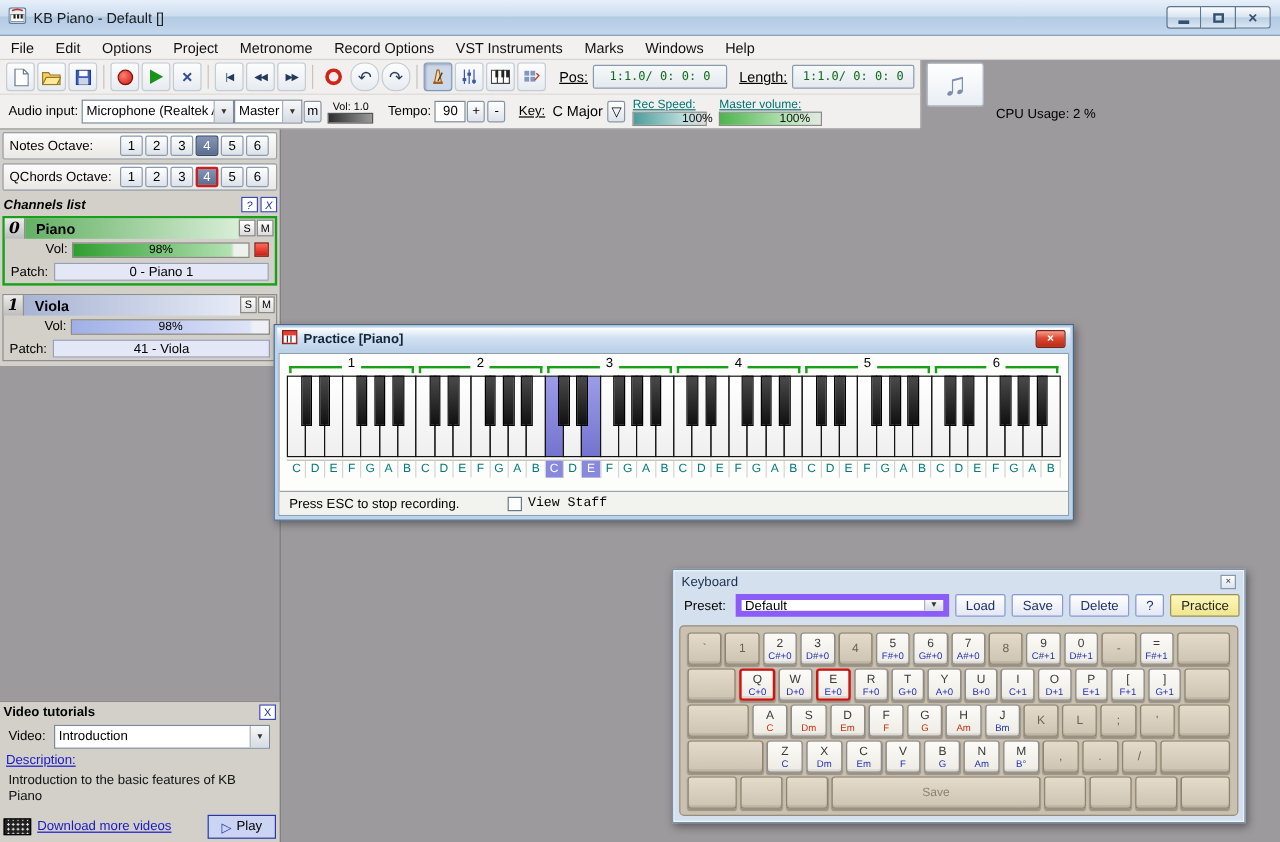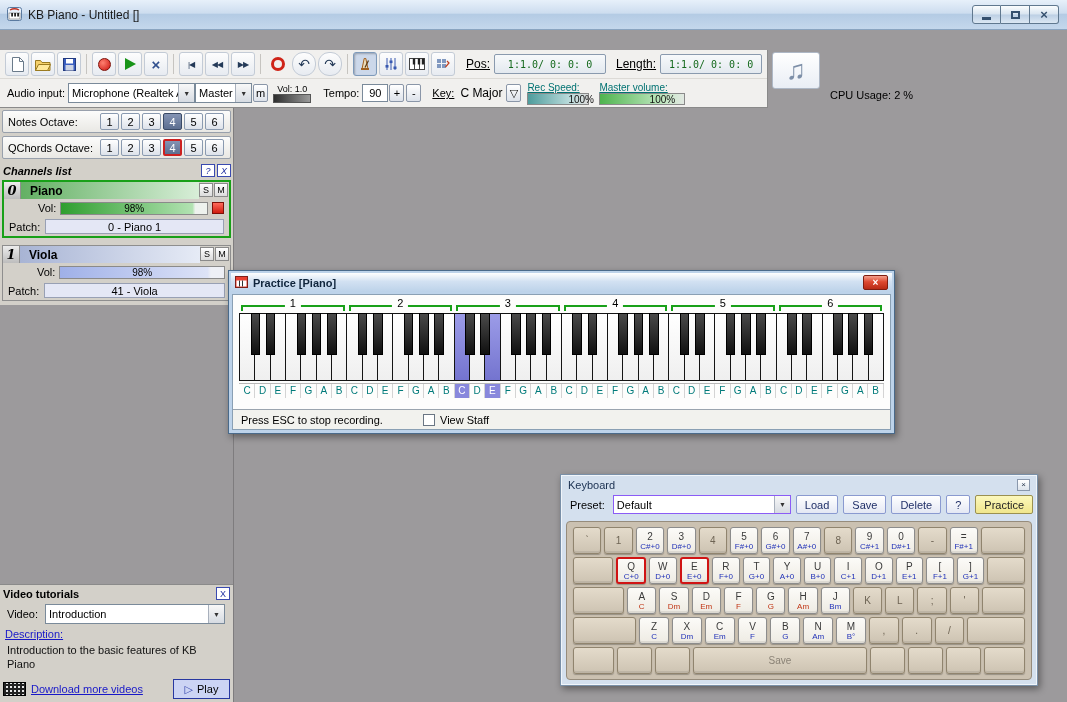--- a/index.html
+++ b/index.html
@@ -144,32 +144,32 @@
   .octave { flex:1; position:relative; display:flex; }
   .wkey { flex:1; border:1px solid #141414; margin-left:-1px; background:linear-gradient(#ffffff,#efefef); }
   .wkey.pressed { background:linear-gradient(#9c9ce8,#7474cf); }
   .bkey { position:absolute; top:0; width:9%; height:62%; background:linear-gradient(#4a4a4a,#101010);
     border:1px solid #000; z-index:2; }
   #piano-labels { display:flex; margin:2px 6px 0; height:15px; border-top:1px solid #b8b8b8; padding-left:1px; }
   .plabel { flex:1; text-align:center; font-size:10px; color:#007a7a; border-right:1px solid #d4d4d4; line-height:14px; }
   .plabel.pressed { background:#8888dc; color:#ffffff; }
   #practice-status { position:absolute; left:0; right:0; bottom:0; height:20px; background:#f2f2ee; border-top:1px solid #9aa4ae;
     display:flex; align-items:center; padding:0 8px; font-size:11px; }
-  #view-staff { position:absolute; left:190px; display:flex; align-items:center; gap:5px; }
+  #view-staff { position:absolute; left:190px; display:flex; align-items:center; gap:5px;font-family:Liberation Mono, monospace; }
   .checkbox { width:12px; height:12px; border:1px solid #6a7684; background:#fff; flex:none; }
 
   
   #keyboard-win { position:absolute; left:560px; top:474px; width:478px; height:212px; background:#d4e0ee;
     border:1px solid #7a90a8; box-shadow:inset 0 0 0 1px #f0f5fa, 2px 3px 7px rgba(0,0,0,.4); }
   #kb-title { height:17px; display:flex; align-items:center; padding:2px 7px 0; }
   #kb-title-text { flex:1; font-size:11px; color:#1a3050; }
   #kb-close { width:13px; height:12px; border:1px solid #8a98ac; background:linear-gradient(#ffffff,#dde4ec);
     font-size:8px; color:#2a3a50; display:flex; align-items:center; justify-content:center; }
   #kb-preset-row { display:flex; align-items:center; padding:3px 6px 0; gap:5px; }
-  #kb-preset-combo { width:178px; height:19px; border:1px solid #8b5cf6; }
+  #kb-preset-combo { width:178px; height:19px; border:5px solid #8b5cf6; }
   .kb-btn { height:19px; padding:0 8px; border:1px solid #8a9ad0; border-radius:2px;
     background:linear-gradient(#ffffff,#e4e8f4); font-size:11px; color:#203068;
     display:flex; align-items:center; justify-content:center; flex:none; }
   #kb-practice { margin-left:auto; background:linear-gradient(#fcf8bc,#f0e68c); border:1px solid #9a9050; color:#222; }
   #kb-keys-area { position:absolute; left:5px; right:5px; top:46px; bottom:5px; background:#cbc1b1;
     border:1px solid #968c7c; border-radius:4px; padding:5px 6px; display:flex; flex-direction:column; gap:3px; }
   .krow { display:flex; gap:3px; flex:1; }
   .key { flex:1 1 0; border:1px solid #90846e; border-radius:3px; background:linear-gradient(#e4dbcb,#cdc3b2);
     display:flex; flex-direction:column; align-items:center; justify-content:center; overflow:hidden;
     box-shadow:inset 0 -2px 0 rgba(0,0,0,.08), 0 1px 1px rgba(0,0,0,.25); }
@@ -191,34 +191,46 @@
     <span>
       <svg width="15" height="14" viewBox="0 0 15 14">
           <rect x="0.5" y="0.5" width="14" height="13" rx="2" fill="#e8f0fa" stroke="#5a7aa0"></rect>
           <rect x="2" y="6" width="11" height="6" fill="#fff" stroke="#555" stroke-width="0.5"></rect>
           <rect x="4.2" y="6" width="1.8" height="3.5" fill="#222"></rect>
           <rect x="7.2" y="6" width="1.8" height="3.5" fill="#222"></rect>
           <rect x="10.2" y="6" width="1.8" height="3.5" fill="#222"></rect>
           <path d="M3 3 q4.5 -2.4 9 0" fill="none" stroke="#c03020" stroke-width="1.4"></path>
         </svg>
     </span>
-    <span id="window-title">KB Piano - Untitled []</span>
+    <span id="window-title">KB Piano - Default []</span>
     <div id="winbtns">
       <div class="winbtn">
           <div class="min-glyph"></div>
         </div>
       <div class="winbtn">
           <div class="max-glyph"></div>
         </div>
       <div class="winbtn">
           <span class="close-glyph">×</span>
         </div>
     </div>
   </div>
 
+  <div id="menubar">
+      <div class="menu-item">File</div>
+      <div class="menu-item">Edit</div>
+      <div class="menu-item">Options</div>
+      <div class="menu-item">Project</div>
+      <div class="menu-item">Metronome</div>
+      <div class="menu-item">Record Options</div>
+      <div class="menu-item">VST Instruments</div>
+      <div class="menu-item">Marks</div>
+      <div class="menu-item">Windows</div>
+      <div class="menu-item">Help</div>
+    </div>
 
   <div id="toolbars">
     <div id="toolbar1">
       <div class="tbtn">
           <svg width="13" height="15" viewBox="0 0 13 15">
             <path d="M1.5 0.5h7l4 4v10h-11z" fill="#ffffff" stroke="#6a7a8a"></path>
             <path d="M8.5 0.5v4h4" fill="none" stroke="#6a7a8a"></path>
           </svg>
         </div>
       <div class="tbtn">

